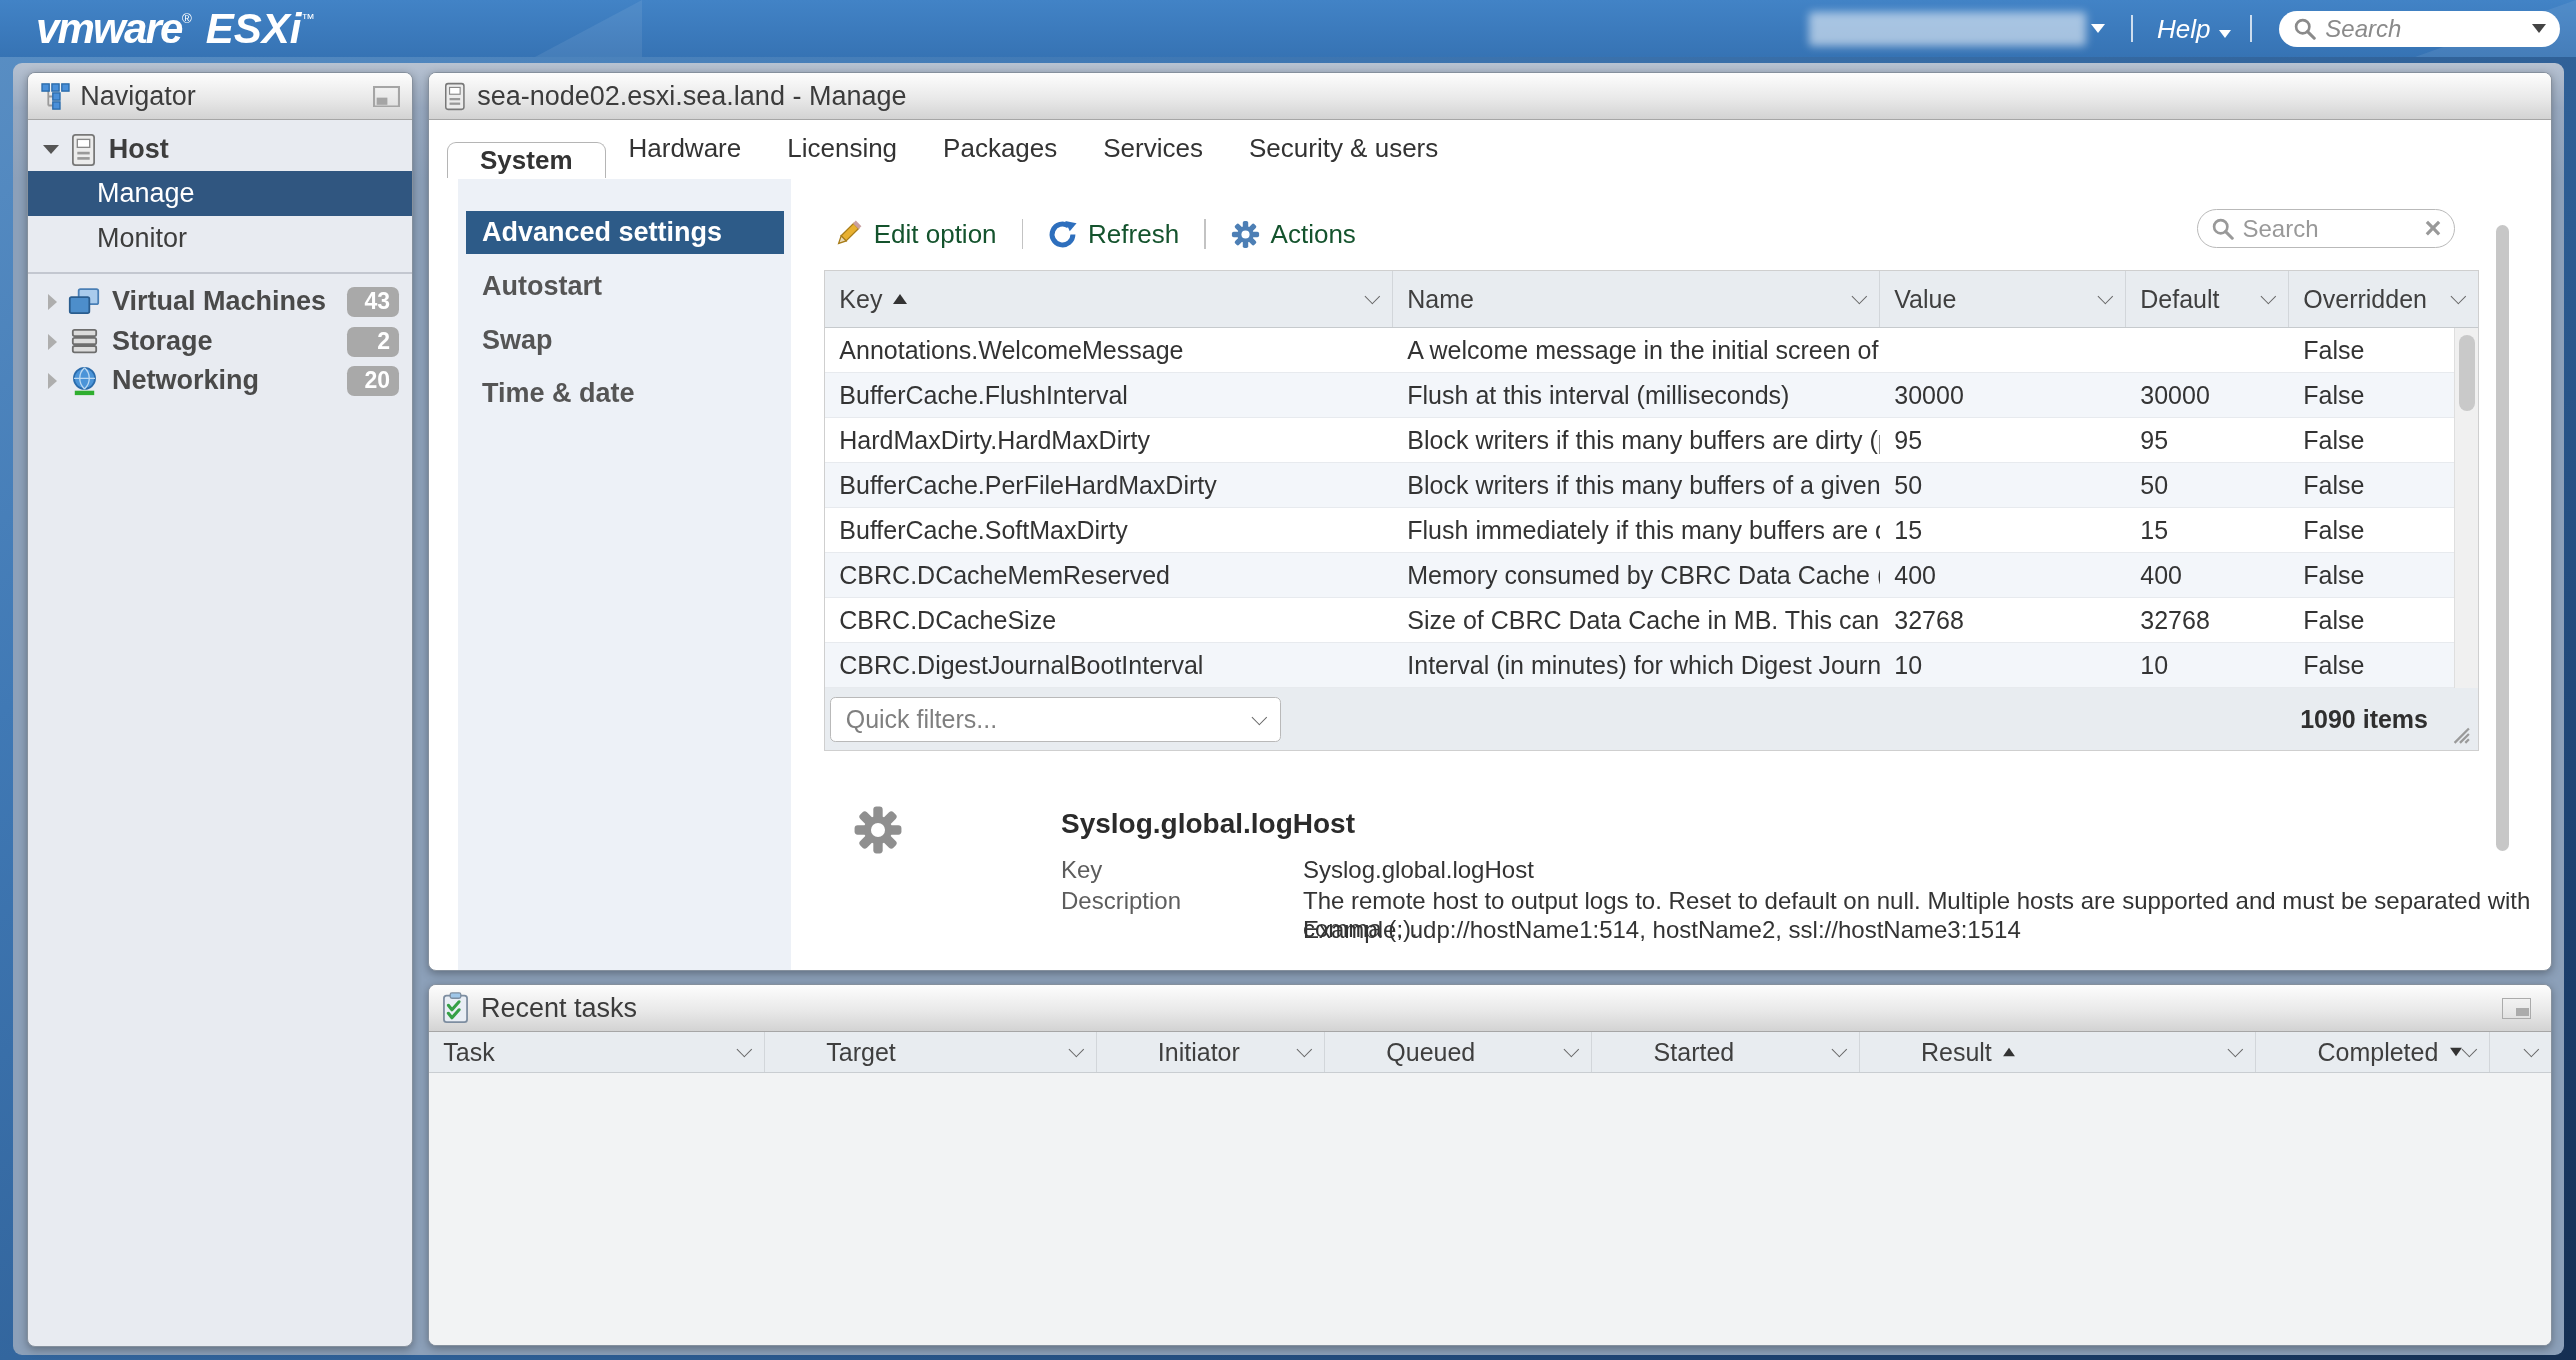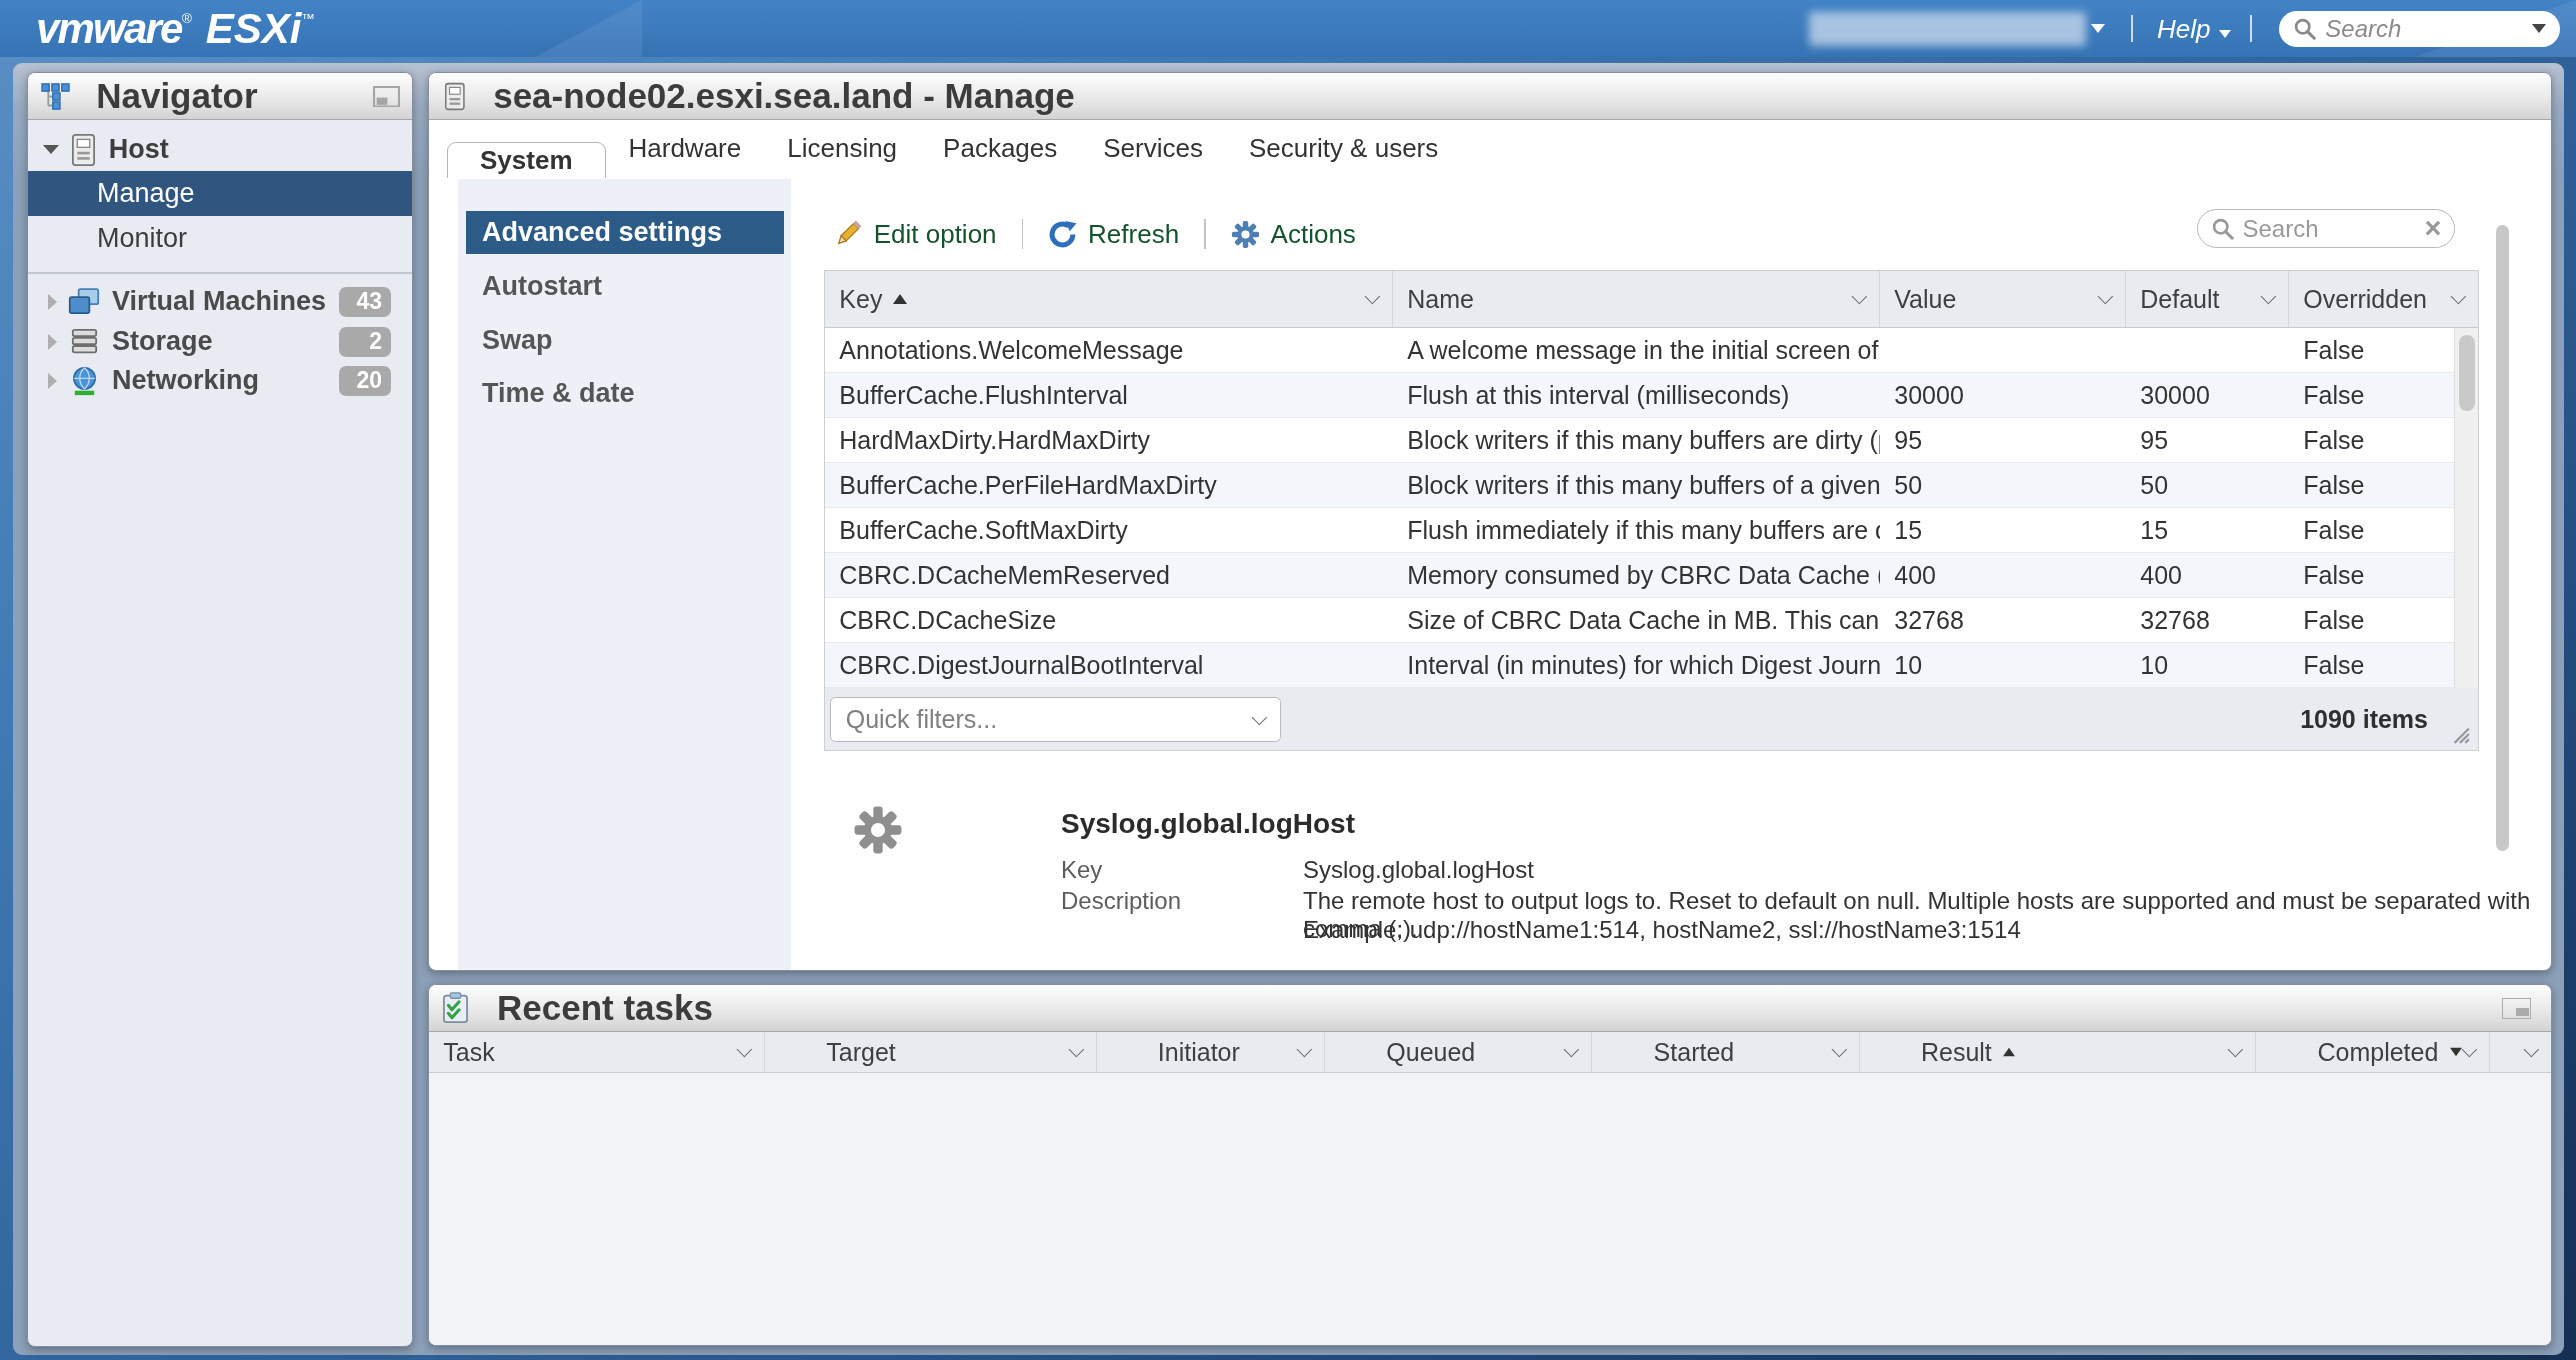--- a/index.html
+++ b/index.html
@@ -34,21 +34,21 @@
   
   .mat { position:absolute; left:12.5px; top:63px; width:2551px; height:1292px; border-radius:9px;
          background:linear-gradient(180deg,#b7c2d1 0,#98a9c0 45px,#8ca0b9 116px,#8ca0b9 100%); }
 
   
   .panel { position:absolute; background:#fff; border:1.8px solid #85909d; border-radius:8px;
            box-shadow:0 2.7px 8px rgba(0,0,0,.3); overflow:hidden; }
   .phead { position:absolute; left:0; top:0; right:0; height:47px;
            background:linear-gradient(#fdfdfd,#e9e9e9 55%,#d3d3d3); border-bottom:0.9px solid #a6a6a6;
            display:flex; align-items:center; }
-  .ptitle { font-size:35px; font-weight:bold; color:#3c3c3c;margin-left:16px; }
+  .ptitle { font-size:27px; font-weight:normal; color:#3c3c3c; }
 
   
   .nav.panel { left:27px; top:72px; width:386px; height:1275px; background:#e8ebf1; }
   .nav .icon-tree { margin:0 10.7px 0 12.5px; display:flex; }
   .detach { position:absolute; right:12.5px; top:12.5px; width:27px; height:21.5px; cursor:pointer; }
   .nrow { position:absolute; left:0; right:0; display:flex; align-items:center; cursor:pointer; }
   .nrow .nlbl { font-size:27px; color:#3d3d3d; }
   .nrow .b { font-weight:bold; }
   .r-host { top:55px; height:43px; }
   .r-host .tri-down-g { border-left:8px solid transparent; border-right:8px solid transparent;
@@ -59,21 +59,21 @@
   .r-monitor { top:143px; height:45px; }
   .r-monitor .nlbl { padding-left:69px; }
   .ndiv { position:absolute; left:0; right:0; top:199px; height:1.8px; background:#c3c7d0; }
   .r-tree { display:flex; align-items:center; }
   .r-vm { top:209px; height:39px; } .r-st { top:249px; height:39px; } .r-nw { top:288px; height:39px; }
   .tri-right-g { border-top:8px solid transparent; border-bottom:8px solid transparent;
                  border-left:9.8px solid #aeaeae; margin:0 10.7px 0 19.7px; }
   .r-tree .icn { width:34px; display:flex; justify-content:center; margin-right:10.7px; }
   .r-tree .nlbl { font-weight:bold; color:#4a4a4a; flex:1; }
   .badge { min-width:52px; height:30px; background:#a9a9a9; border-radius:7.2px; color:#fff;
-           font-size:23px; font-weight:bold; text-align:right; padding:0.9px 9px 0 9px; margin-right:21px; line-height:29px; }
+           font-size:23px; font-weight:bold; text-align:right; padding:0.9px 9px 0 9px; margin-right:13px; line-height:29px; }
 
   
   .main.panel { left:428px; top:72px; width:2124px; height:899px; }
   .main .phead .icn { margin:0 12.5px 0 16px; display:flex; }
   .tabbar { position:absolute; left:0; right:0; top:47px; height:58px; background:#fff; display:flex; padding-left:18px; }
   .tab { font-size:26px; color:#333; padding:0 23px; display:flex; align-items:flex-end; cursor:pointer; }
   .tab span { margin-bottom:14.3px; }
   .tab.active { border:0.9px solid #b5b5b5; border-bottom:none; border-radius:9px 9px 0 0;
                 margin-top:22.4px; padding:0 32px; font-weight:bold; background:#fff; align-items:center; }
   .tab.active span { margin-bottom:0; }

